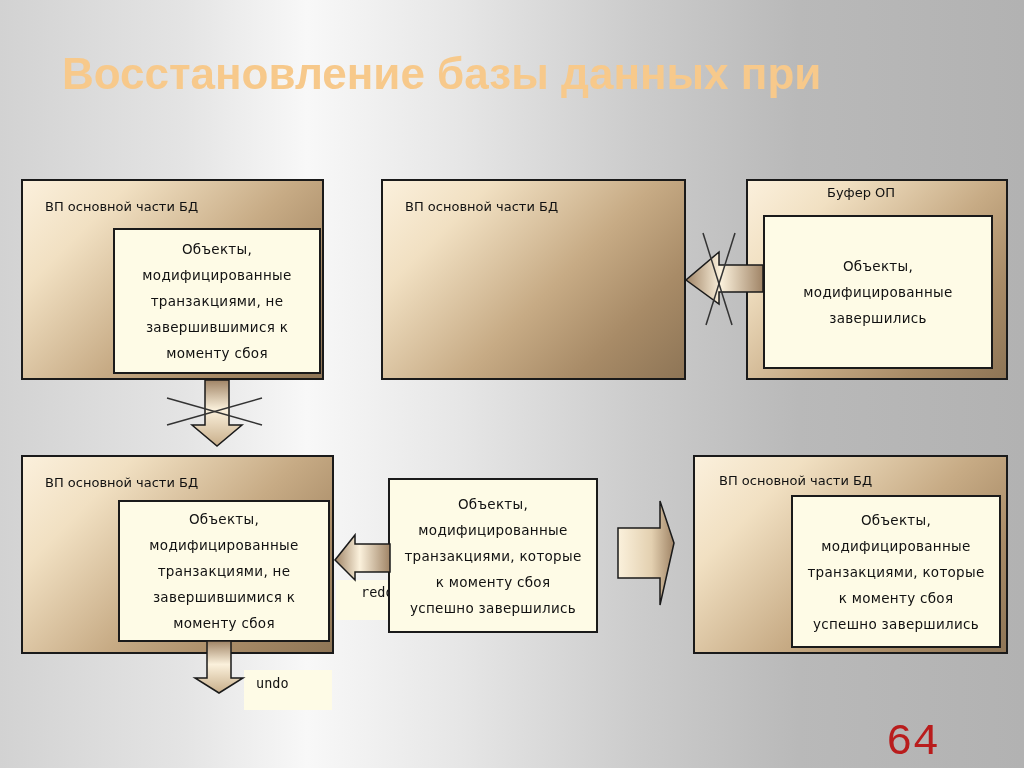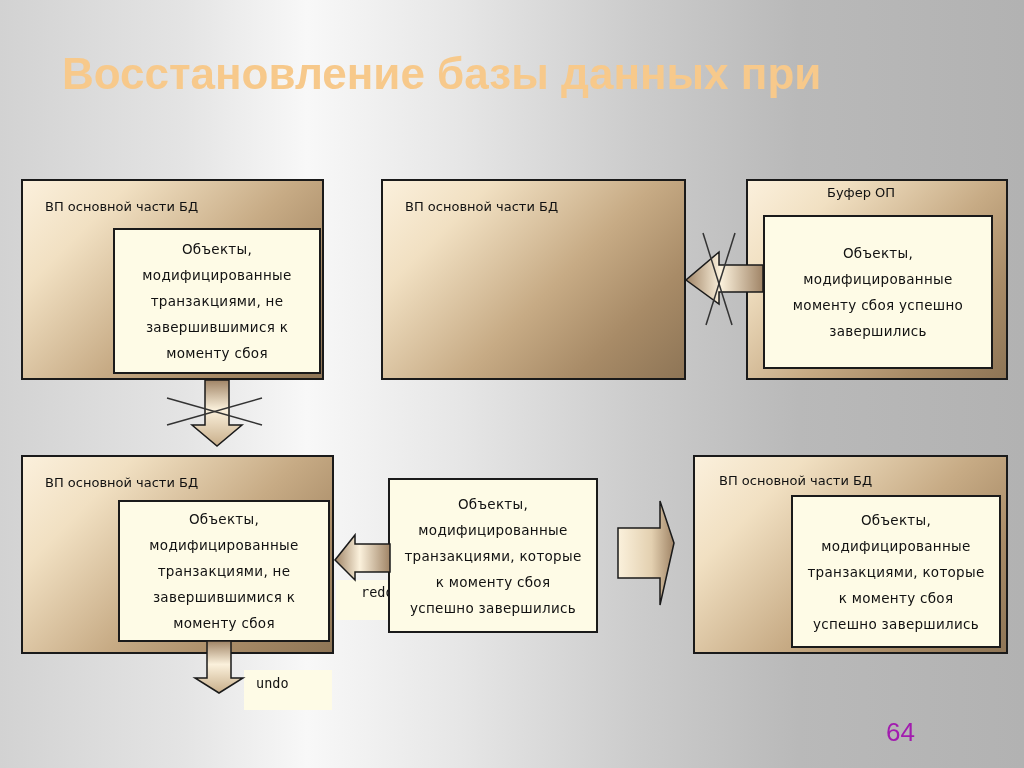--- a/index.html
+++ b/index.html
@@ -30,21 +30,21 @@
     font-size: 13.5px; line-height: 26px; color: #111; text-align: center;
     letter-spacing: 0.3px;
   }
   .note span { display: block; white-space: nowrap; }
   .tag {
     position: absolute; background: #fefbe6; font-size: 13.5px; color: #111;
     font-family: "DejaVu Sans Mono", monospace;
   }
   .page-num {
     position: absolute; left: 886px; top: 717px;
-    font-family: Liberation Sans, sans-serif; font-size: 26px; color: #a21caf;
+    font-family: Liberation Mono, monospace; font-size: 44px; color: #b91c1c;
   }
   svg.overlay { position: absolute; left: 0; top: 0; }
 </style>
 </head>
 <body>
 
 <h1 class="slide-title">
   <span>Восстановление базы данных при</span><br>
 </h1>
 
@@ -61,21 +61,20 @@
 
 <div class="vp-box" style="left:381px;top:179px;width:305px;height:201px;">
   <div class="box-label" style="left:22px;top:18px;">ВП основной части БД</div>
 </div>
 
 <div class="vp-box" style="left:746px;top:179px;width:262px;height:201px;">
   <div class="box-label" style="left:36px;top:4px;margin-left:43px;">Буфер ОП</div>
   <div class="note" style="left:15px;top:34px;width:230px;height:154px;">
     <span>Объекты,</span>
     <span>модифицированные</span>
-    <span>моменту сбоя успешно</span>
     <span>завершились</span>
   </div>
 </div>
 
 <div class="vp-box" style="left:21px;top:455px;width:313px;height:199px;">
   <div class="box-label" style="left:22px;top:18px;">ВП основной части БД</div>
   <div class="note" style="left:95px;top:43px;width:212px;height:142px;">
     <span>Объекты,</span>
     <span>модифицированные</span>
     <span>транзакциями, не</span>

